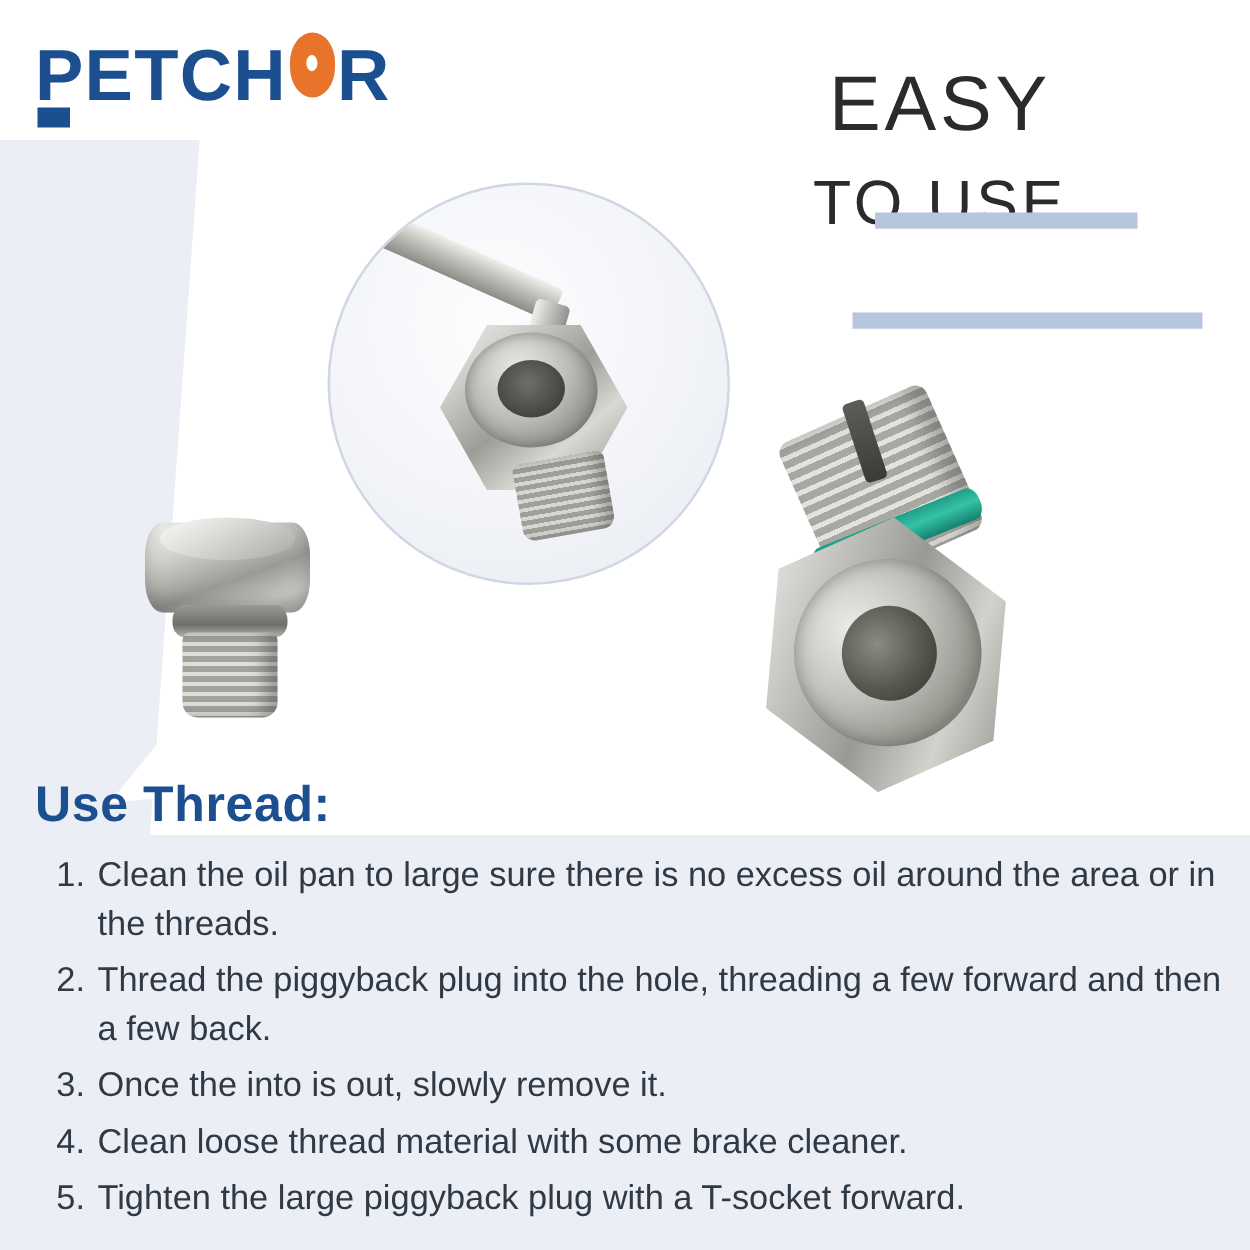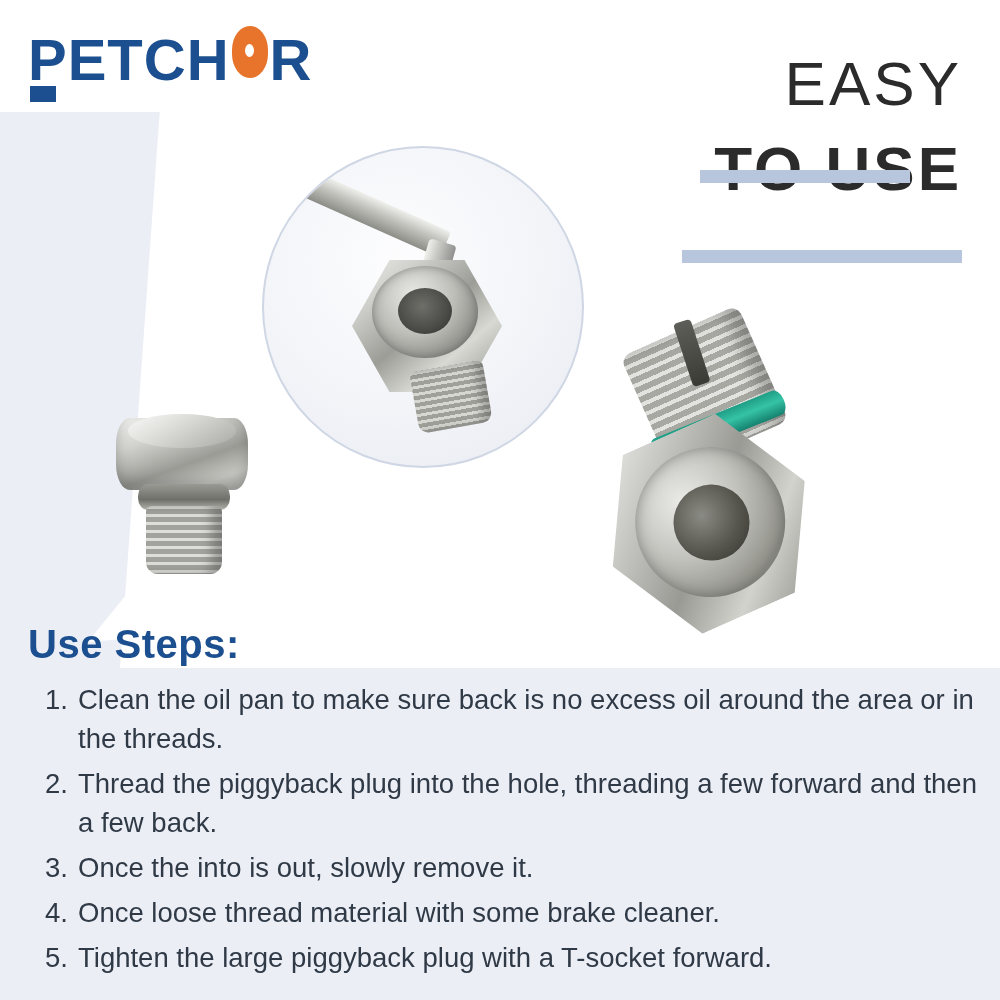--- a/index.html
+++ b/index.html
@@ -112,46 +112,46 @@
     width: 26px;
     height: 16px;
     background: #1c4f8f;
   }
 
   
   .easy-block {
     position: absolute;
     right: 38px;
     top: 52px;
-    text-align: right;
+    text-align: center;
     width: 420px;
   }
   .easy-line1 {
     font-size: 62px;
     letter-spacing: 3px;
     color: #2b2b2b;
     font-family: "Liberation Sans", sans-serif;
     line-height: 1.02;
     font-weight: 400;
   }
   .easy-bar1 {
     position: absolute;
     right: 52px;
     top: 118px;
     width: 210px;
     height: 13px;
     background: #b8c6dd;
   }
   .easy-line2 {
-    font-size: 62px;
+    font-size: 50px;
     letter-spacing: 3px;
     color: #2b2b2b;
     line-height: 1.02;
     margin-top: 22px;
-    font-weight: 700;
+    font-weight: 400;
   }
   .easy-bar2 {
     position: absolute;
     right: 0px;
     top: 198px;
     width: 280px;
     height: 13px;
     background: #b8c6dd;
   }
 
@@ -444,38 +444,38 @@
       <div class="shank"></div>
       <div class="slot"></div>
       <div class="oring"></div>
       <div class="big-hex"></div>
       <div class="big-hex-face"></div>
       <div class="big-hole"></div>
     </div>
 
   </div>
 
-  <div class="steps-title">Use Steps:</div>
+  <div class="steps-title">Use Thread:</div>
 
   <ul class="steps-list">
     <li>
       <span class="num">1.</span>
-      <span class="txt">Clean the oil pan to make sure back is no excess oil around the area or in the threads.</span>
+      <span class="txt">Clean the oil pan to large sure there is no excess oil around the area or in the threads.</span>
     </li>
     <li>
       <span class="num">2.</span>
       <span class="txt">Thread the piggyback plug into the hole, threading a few forward and then a few back.</span>
     </li>
     <li>
       <span class="num">3.</span>
       <span class="txt">Once the into is out, slowly remove it.</span>
     </li>
     <li>
       <span class="num">4.</span>
-      <span class="txt">Once loose thread material with some brake cleaner.</span>
+      <span class="txt">Clean loose thread material with some brake cleaner.</span>
     </li>
     <li>
       <span class="num">5.</span>
       <span class="txt">Tighten the large piggyback plug with a T-socket forward.</span>
     </li>
   </ul>
 
 </div>
 
 </body></html>

